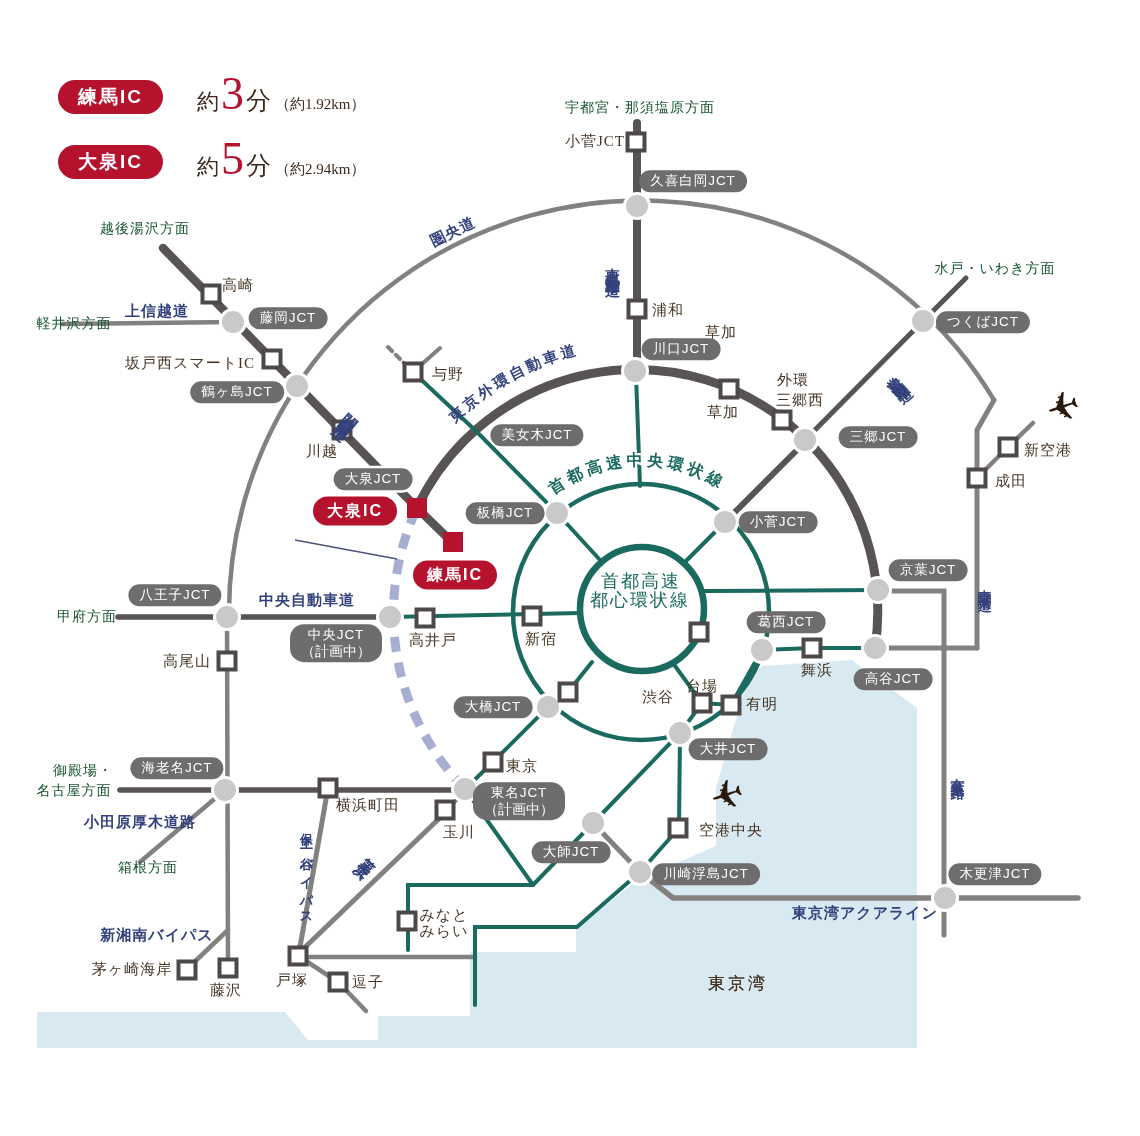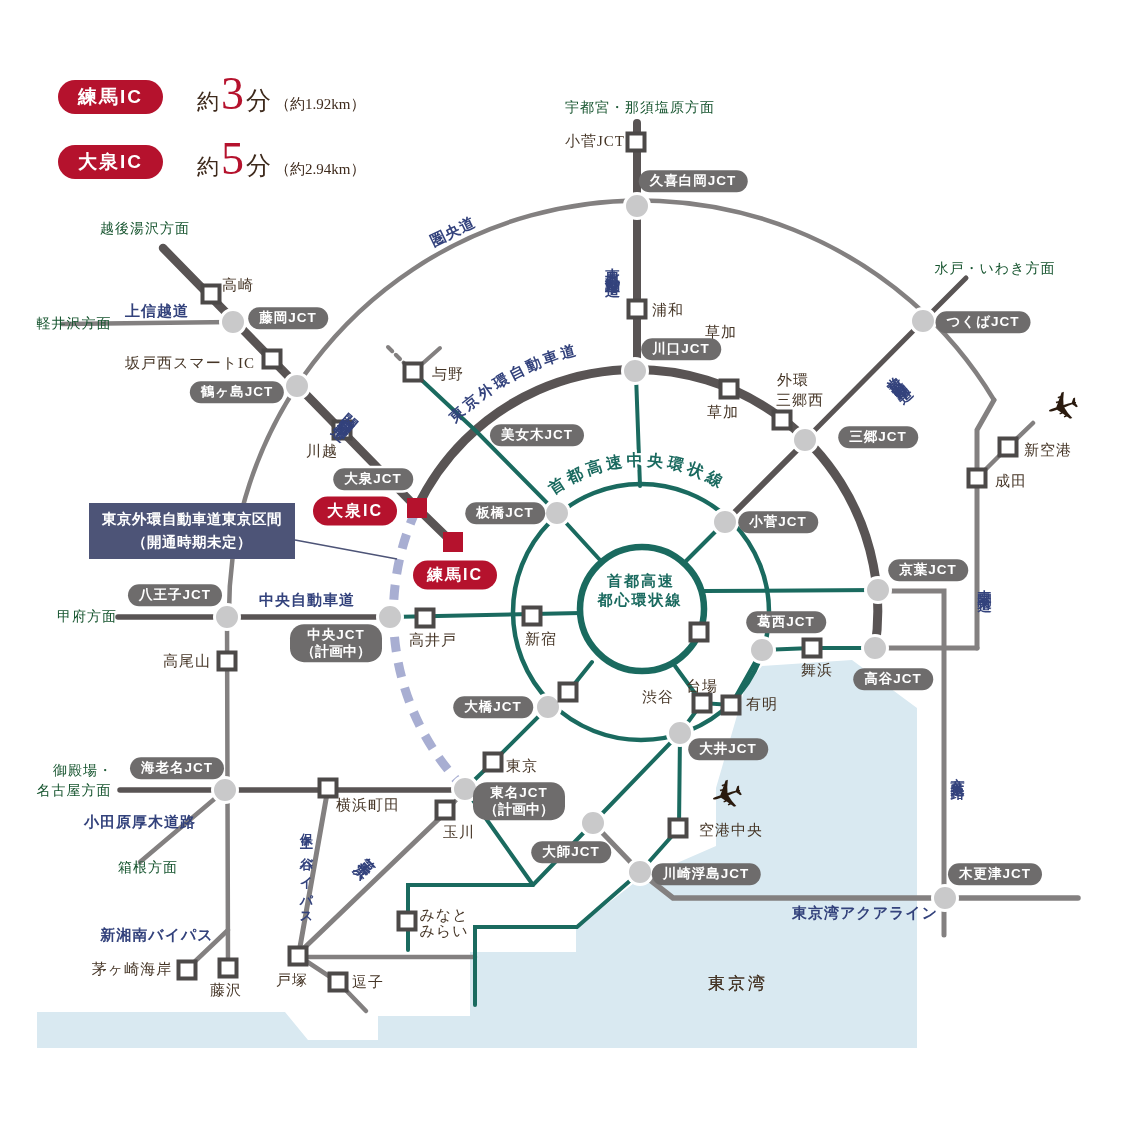--- a/index.html
+++ b/index.html
@@ -1,32 +1,32 @@
 <!DOCTYPE html>
 <html><head>
 <meta charset="utf-8">
 <style>
   html,body{margin:0;padding:0;background:#fff;}
   #stage{position:relative;width:1140px;height:1136px;background:#fff;overflow:hidden;
          font-family:"Liberation Sans","DejaVu Sans",sans-serif;}
   #roads{position:absolute;left:0;top:0;}
   
   .lbl{position:absolute;white-space:nowrap;transform:translate(-50%,-50%);}
-  .pill{background:#6e6c6c;color:#fff;font-size:13.5px;font-weight:bold;letter-spacing:1px;
+  .pill{background:#6e6c6c;color:#fff;font-size:13.5px;font-weight:normal;letter-spacing:1px;
         padding:3px 11px;border-radius:14px;text-align:center;line-height:1.15;}
   .pill .l2{font-size:14px;letter-spacing:0;}
   .pill-outline{box-shadow:0 0 0 2.5px #fff;}
   .red-pill{background:#b5122d;color:#fff;font-size:16px;font-weight:bold;letter-spacing:2px;
         padding:4px 14px;border-radius:17px;}
   .place{font-family:"Liberation Serif","DejaVu Serif",serif;color:#453526;font-size:15px;letter-spacing:1px;}
   .place-big{font-size:17px;letter-spacing:3px;}
   .dir{font-family:"Liberation Serif","DejaVu Serif",serif;color:#14532d;font-size:14px;letter-spacing:1px;}
   .navy{color:#33427c;font-size:15px;font-weight:bold;letter-spacing:1px;}
   .vert{writing-mode:vertical-rl;text-orientation:upright;letter-spacing:3px;}
-  .teal-label{color:#1a6a5f;font-weight:bold;font-size:15px;letter-spacing:2px;}
+  .teal-label{color:#1a6a5f;font-weight:normal;font-size:18px;letter-spacing:2px;}
   .plane{position:absolute;transform:translate(-50%,-50%) scaleX(-1) rotate(18deg);
          font-size:40px;color:#2a1a0e;font-family:"DejaVu Sans",sans-serif;}
   
   .legend-row{position:absolute;display:flex;align-items:baseline;}
   .legend-badge{background:#b5122d;color:#fff;font-weight:bold;font-size:19px;letter-spacing:2px;
         padding:4px 20px;border-radius:17px;align-self:center;}
   .legend-prefix,.legend-unit,.legend-note{font-family:"Liberation Serif","DejaVu Serif",serif;color:#3e2a1c;}
   .legend-prefix{font-size:22px;margin-left:34px;}
   .legend-value{font-family:"Liberation Serif","DejaVu Serif",serif;color:#b5122d;font-size:46px;
         line-height:.8;margin:0 2px;}
@@ -175,24 +175,20 @@
     <span class="legend-note">（約1.92km）</span>
   </div>
   <div class="legend-row" style="left:58px;top:141px;">
     <span class="legend-badge">大泉IC</span>
     <span class="legend-prefix">約</span>
     <span class="legend-value">5</span>
     <span class="legend-unit">分</span>
     <span class="legend-note">（約2.94km）</span>
   </div>
 
-  <div id="notice">
-    <span>東京外環自動車道東京区間</span>
-    <span>（開通時期未定）</span>
-  </div>
 
   <div class="lbl teal-label" style="left:641px;top:581px;">首都高速</div>
   <div class="lbl teal-label" style="left:640px;top:600px;">都心環状線</div>
 
   <div class="lbl place place-big" style="left:738px;top:983px;">東京湾</div>
 
   <div id="labels">
       <div class="lbl pill" style="left: 693px; top: 181px;">久喜白岡JCT</div>
       <div class="lbl pill" style="left: 288px; top: 318px;">藤岡JCT</div>
       <div class="lbl pill" style="left: 237px; top: 392px;">鶴ヶ島JCT</div>

